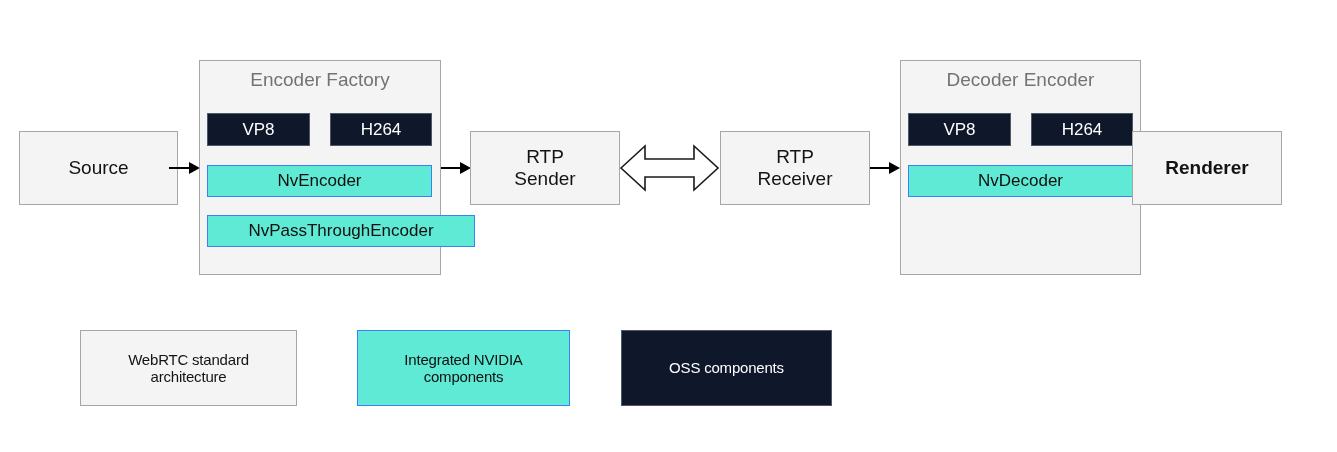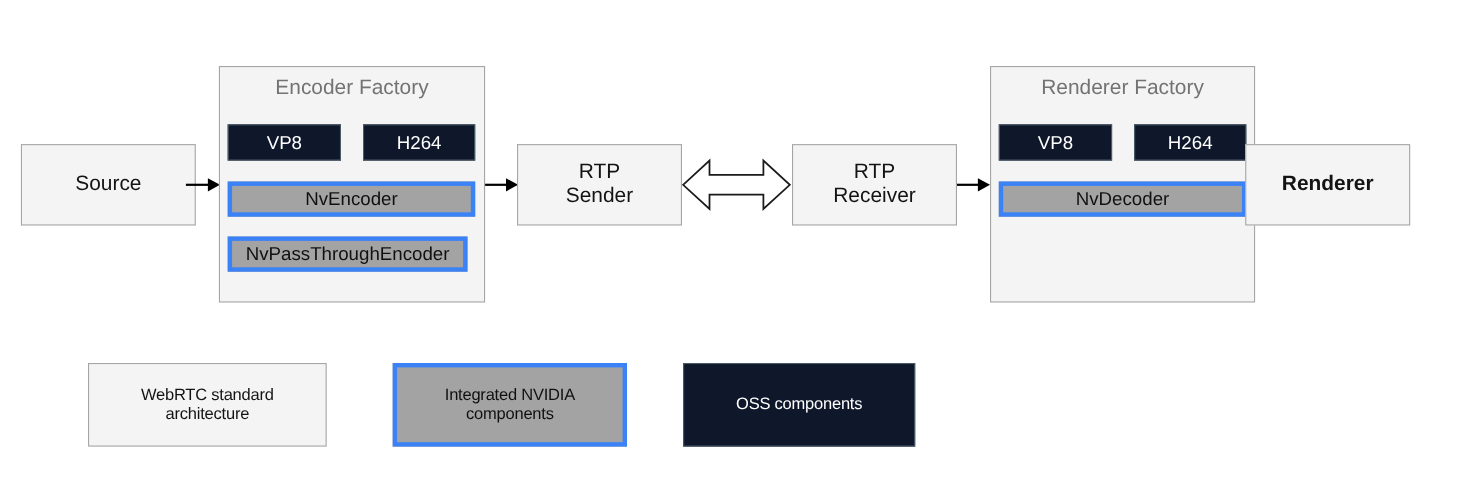--- a/index.html
+++ b/index.html
@@ -28,22 +28,22 @@
     line-height: 1.15;
   }
   
   .std {
     background: #f4f4f4;
     border: 1px solid #a6a6a6;
     color: #131313;
   }
   
   .nv {
-    background: #a3a3a3;
-    border: 4px solid #3b82f6;
+    background: #5eead4;
+    border: 1px solid #3b82f6;
     color: #101010;
   }
   
   .oss {
     background: #0f172a;
     border: 1px solid #4a5a66;
     color: #ffffff;
   }
   .factory-title {
     position: absolute;
@@ -84,21 +84,21 @@
   <div class="box oss fs17" style="left:207px; top:113px; width:103px; height:33px;">
     <span>VP8</span>
   </div>
   <div class="box oss fs17" style="left:330px; top:113px; width:102px; height:33px;">
     <span>H264</span>
   </div>
 
   <div class="box nv fs17" style="left:207px; top:165px; width:225px; height:32px;">
     <span>NvEncoder</span>
   </div>
-  <div class="box nv fs17" style="left:207px; top:215px; width:218px; height:32px;">
+  <div class="box nv fs17" style="left:207px; top:215px; width:268px; height:32px;">
     <span>NvPassThroughEncoder</span>
   </div>
 
   <svg class="arrow-svg" style="left:441px; top:155px; width:31px; height:26px;" viewBox="0 0 31 26">
     <line x1="0" y1="13" x2="21" y2="13" stroke="#000000" stroke-width="2"></line>
     <polygon points="19,7 30,13 19,19" fill="#000000"></polygon>
   </svg>
 
   <div class="box std fs19" style="left:470px; top:131px; width:150px; height:74px; flex-direction:column;">
     <span>RTP</span>
@@ -114,21 +114,21 @@
     <span>Receiver</span>
   </div>
 
   <svg class="arrow-svg" style="left:870px; top:155px; width:31px; height:26px;" viewBox="0 0 31 26">
     <line x1="0" y1="13" x2="21" y2="13" stroke="#000000" stroke-width="2"></line>
     <polygon points="19,7 30,13 19,19" fill="#000000"></polygon>
   </svg>
 
   <div class="box std" style="left:900px; top:60px; width:241px; height:215px; align-items:flex-start; justify-content:flex-start;">
   </div>
-  <div class="factory-title" style="left:900px; top:70px; width:241px;">Renderer Factory</div>
+  <div class="factory-title" style="left:900px; top:70px; width:241px;">Decoder Encoder</div>
 
   <div class="box oss fs17" style="left:908px; top:113px; width:103px; height:33px;">
     <span>VP8</span>
   </div>
   <div class="box oss fs17" style="left:1031px; top:113px; width:102px; height:33px;">
     <span>H264</span>
   </div>
 
   <div class="box nv fs17" style="left:908px; top:165px; width:225px; height:32px;">
     <span>NvDecoder</span>

